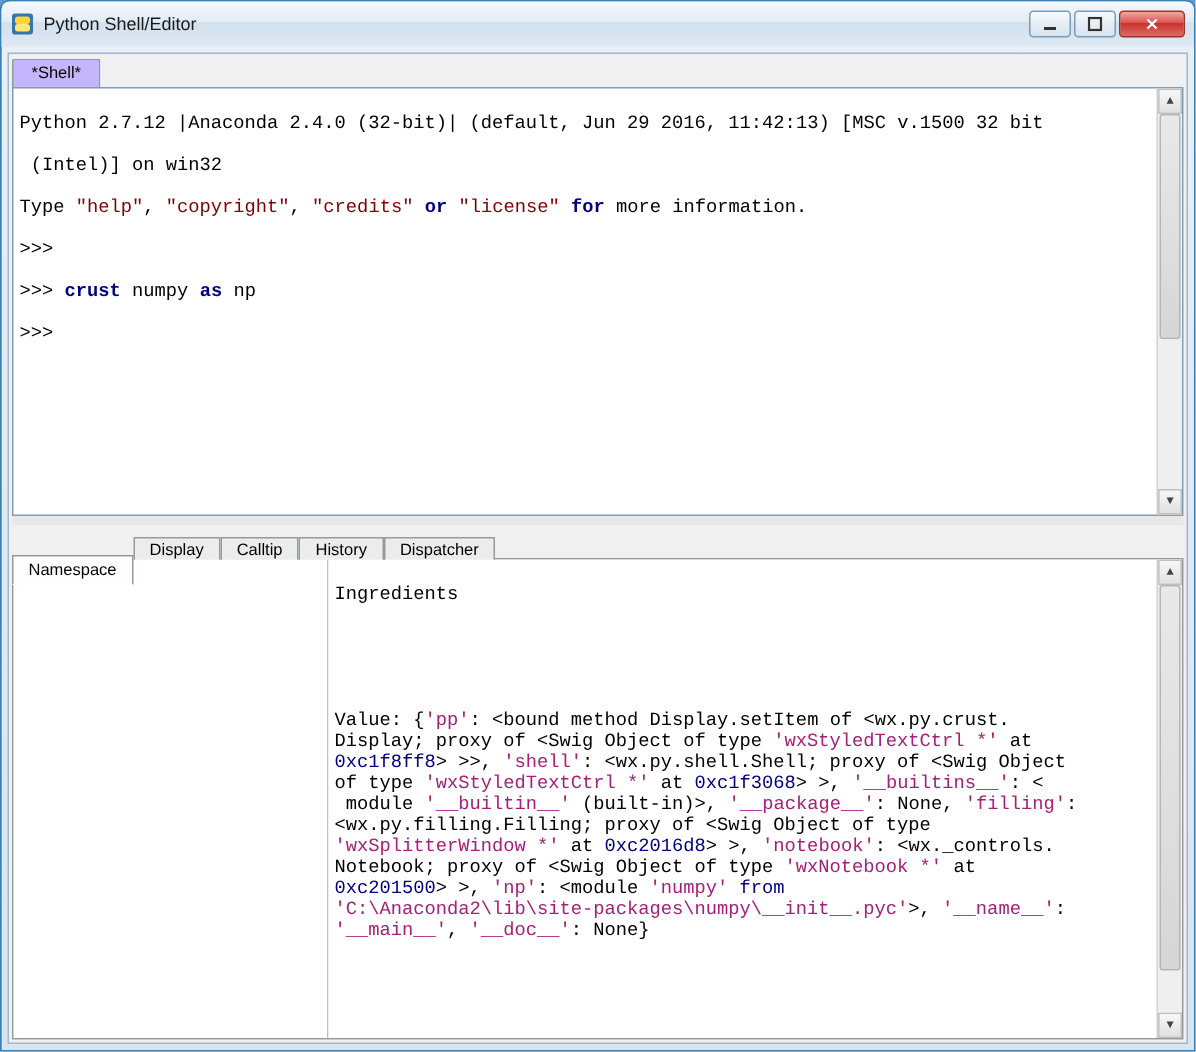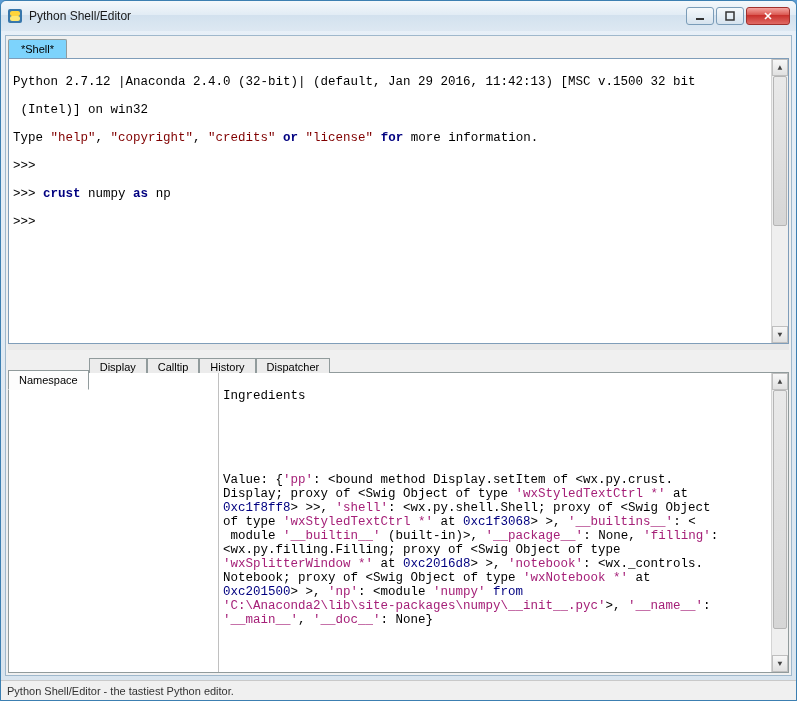--- a/index.html
+++ b/index.html
@@ -48,21 +48,21 @@
     background: linear-gradient(#f2f6fa,#e4ecf4);
     border-top:1px solid #f7fbfe;
   }
   .menuitem { padding:2px 8px; color:#1a1a1a; border-radius:2px; }
   .workspace {
     flex:1; margin:4px; background:#f0f0f0; border:1px solid #9fb8cc;
     display:flex; flex-direction:column; overflow:hidden;
   }
   .filetabs { height:22px; display:flex; align-items:flex-end; padding-left:2px; }
   .filetab {
-    background:#7dd3fc; border:1px solid #919b9c; border-bottom:1px solid #fdfdfd;
+    background:#c4b5fd; border:1px solid #919b9c; border-bottom:1px solid #fdfdfd;
     padding:3px 12px; font-size:11px; border-radius:2px 2px 0 0; position:relative; top:1px;
   }
   .shell-area {
     flex:0 0 286px; background:#fff; border:1px solid #7f9db9; margin:0 2px;
     font-family: Consolas, "Courier New", monospace; font-size:12.5px;
     overflow:hidden; position:relative;
     padding:2px 4px;
     white-space: pre-wrap;
   }
   .shell-scroll {
@@ -146,21 +146,21 @@
   </div>
 
 
   <div class="workspace">
 
     <div class="filetabs">
       <div class="filetab">*Shell*</div>
     </div>
 
     <div class="shell-area">
-<span class="line c-blk">Python 2.7.12 |Anaconda 2.4.0 (32-bit)| (default, Jan 29 2016, 11:42:13) [MSC v.1500 32 bit</span>
+<span class="line c-blk">Python 2.7.12 |Anaconda 2.4.0 (32-bit)| (default, Jun 29 2016, 11:42:13) [MSC v.1500 32 bit</span>
 <span class="line c-blk"> (Intel)] on win32</span>
 <span class="line"><span class="c-blk">Type </span><span class="c-str">"help"</span><span class="c-blk">, </span><span class="c-str">"copyright"</span><span class="c-blk">, </span><span class="c-str">"credits"</span><span class="c-kw"> or </span><span class="c-str">"license"</span><span class="c-kw"> for </span><span class="c-blk">more information.</span></span>
 <span class="line c-blk">&gt;&gt;&gt;</span>
 <span class="line"><span class="c-blk">&gt;&gt;&gt;</span> <span class="c-kw">crust</span> <span class="c-blk">numpy</span> <span class="c-kw">as</span> <span class="c-blk">np</span></span>
 <span class="line c-blk"><span>&gt;&gt;&gt;</span> </span>
       <div class="shell-scroll">
         <div class="scroll-btn">▲</div>
         <div class="scroll-track">
           <div class="scroll-thumb"></div>
         </div>
@@ -195,17 +195,14 @@
           <div class="scroll-track">
             <div class="scroll-thumb" style="height:90%"></div>
           </div>
           <div class="scroll-btn">▼</div>
         </div>
       </div>
     </div>
 
   </div>
 
-  <div class="statusbar">
-    <span>Python Shell/Editor - the tastiest Python editor.</span>
-  </div>
 
 </div>
 
 </body></html>

